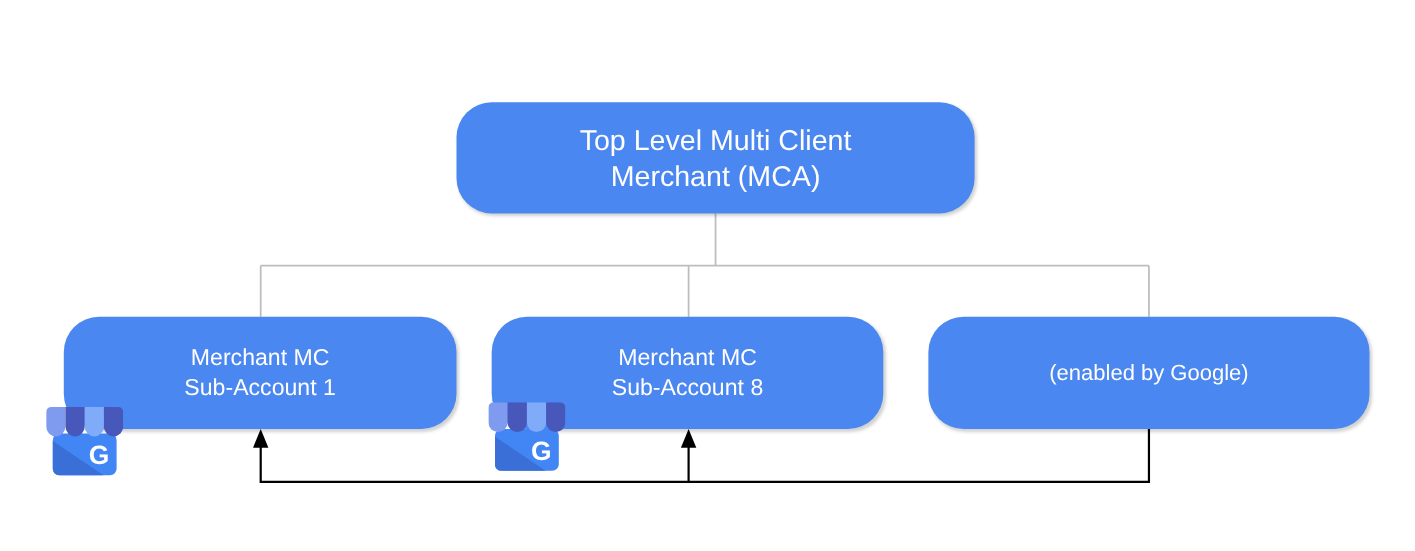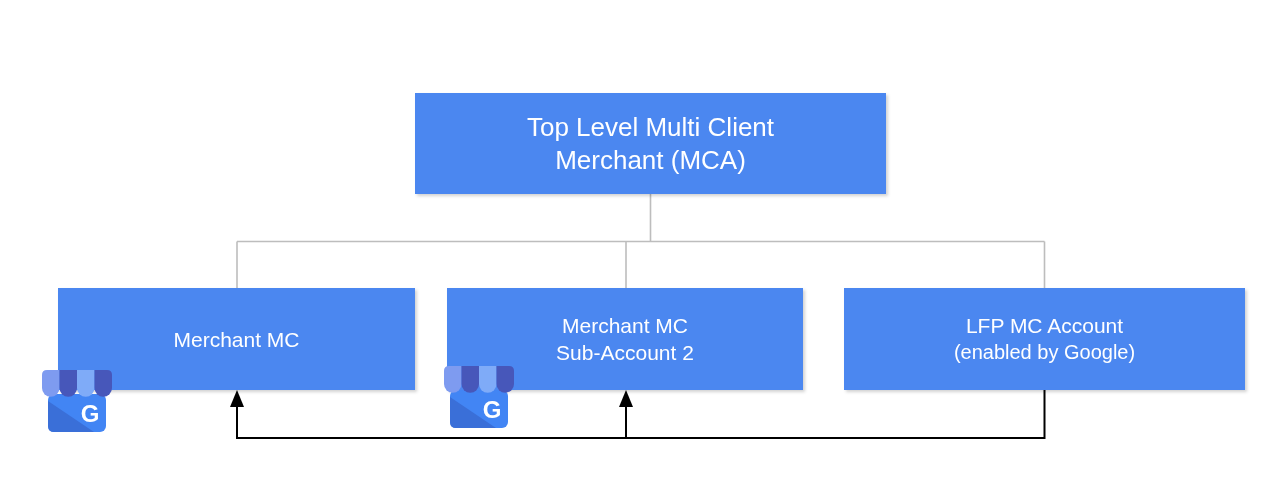--- a/index.html
+++ b/index.html
@@ -18,20 +18,21 @@
   .node {
     position: absolute;
     background: var(--box-fill, #4b87f0);
     color: var(--box-text, #ffffff);
     display: flex;
     flex-direction: column;
     align-items: center;
     justify-content: center;
     text-align: center;
     box-shadow: 2px 2px 3px rgba(0,0,0,0.18);
+    border-radius: 32px;
   }
   .node .line { display: block; }
   .node-root {
     left: 415px; top: 93px; width: 471px; height: 101px;
     font-size: 26px; line-height: 33px;
   }
   .node-child {
     font-size: 21px; line-height: 27px; text-align: right;
   }
   .node-sub1 { left: 58px;  top: 288px; width: 357px; height: 102px; }
@@ -83,29 +84,29 @@
     <polygon class="arrowhead" points="626,390 619,407 633,407"></polygon>
   </svg>
 
   <div class="node node-root">
     <span class="line line1">Top Level Multi Client</span>
     <span class="line line2">Merchant (MCA)</span>
   </div>
 
   <div class="node node-child node-sub1">
     <span class="line line1">Merchant MC</span>
+    <span class="line line2">Sub-Account 1</span>
   </div>
 
   <div class="node node-child node-sub2">
     <span class="line line1">Merchant MC</span>
-    <span class="line line2">Sub-Account 2</span>
+    <span class="line line2">Sub-Account 8</span>
   </div>
 
   <div class="node node-child node-lfp">
-    <span class="line line1">LFP MC Account</span>
     <span class="line line2">(enabled by Google)</span>
   </div>
 
   <svg class="gmb-icon gmb-icon-1" viewBox="0 0 70 66" xmlns="http://www.w3.org/2000/svg">
     <g>
       <rect class="store-body" x="6" y="26" width="58" height="38" rx="6"></rect>
       <path class="store-shade" d="M6,33 L6,58 Q6,64 12,64 L52,64 Z"></path>
       <path class="awning-s1" d="M0,7 Q0,2 5,2 L17.5,2 L17.5,20 A8.75,8.75 0 0 1 0,20 Z"></path>
       <path class="awning-s2" d="M17.5,2 L35,2 L35,20 A8.75,8.75 0 0 1 17.5,20 Z"></path>
       <path class="awning-s3" d="M35,2 L52.5,2 L52.5,20 A8.75,8.75 0 0 1 35,20 Z"></path>

